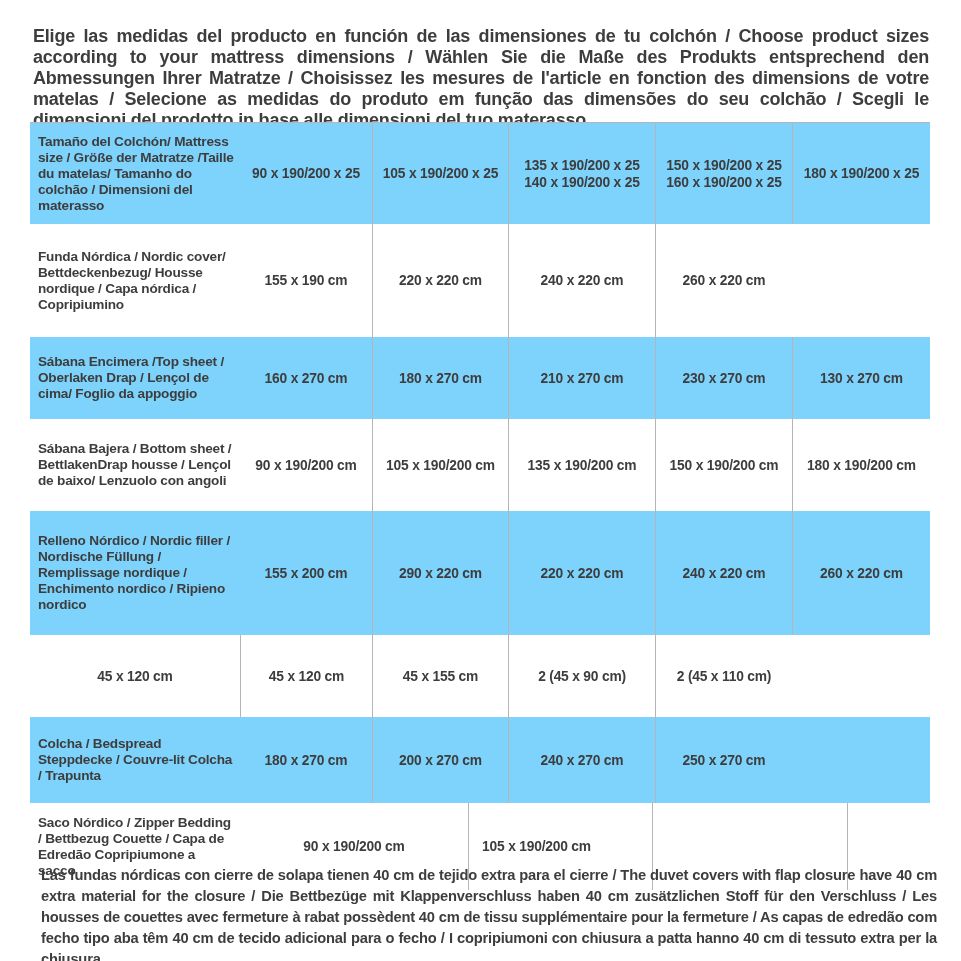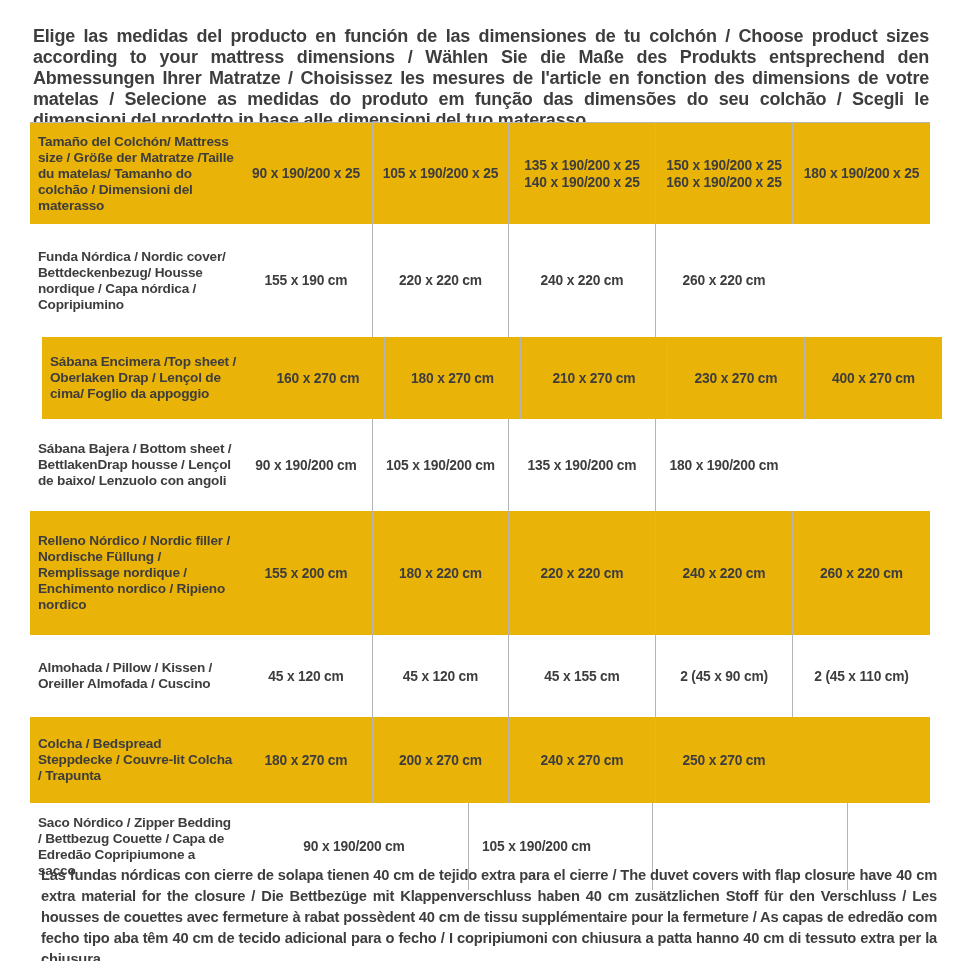--- a/index.html
+++ b/index.html
@@ -37,21 +37,21 @@
     left: 30px;
     width: 900px;
     border-top: 1px solid #b5b5b5;
   }
   .trow {
     display: grid;
     grid-template-columns: 210px 132px 136px 147px 137px 138px;
     width: 900px;
   }
   .trow.shaded {
-    background: #eab308;
+    background: #7dd3fc;
   }
   .cell {
     display: flex;
     align-items: center;
     justify-content: center;
     text-align: center;
     font-size: 13.8px;
     line-height: 17px;
     white-space: pre-line;
     padding: 2px 4px;
@@ -64,21 +64,21 @@
     justify-content: flex-start;
     text-align: left;
     padding-left: 8px;
     font-size: 13.6px;
     line-height: 16px;
     white-space: normal;
   }
   
   .r-header   { height: 101px; }
   .r-funda    { height: 113px; }
-  .r-encimera { height: 82px; margin-left: 12px; }
+  .r-encimera { height: 82px; }
   .r-bajera   { height: 92px; }
   .r-relleno  { height: 124px; }
   .r-almohada { height: 82px; }
   .r-colcha   { height: 86px; }
   .r-saco     { height: 87px; gap: 48px; }
   .footnote {
     margin: 8px;
     position: absolute;
     top: 857px;
     left: 33px;
@@ -115,42 +115,42 @@
       <div class="cell sep">240 x 220 cm</div>
       <div class="cell sep">260 x 220 cm</div>
     </div>
 
     <div class="trow shaded r-encimera">
       <div class="cell label">Sábana Encimera /Top sheet / Oberlaken Drap / Lençol de cima/ Foglio da appoggio</div>
       <div class="cell">160 x 270 cm</div>
       <div class="cell sep">180 x 270 cm</div>
       <div class="cell sep">210 x 270 cm</div>
       <div class="cell sep">230 x 270 cm</div>
-      <div class="cell sep">400 x 270 cm</div>
+      <div class="cell sep">130 x 270 cm</div>
     </div>
 
     <div class="trow r-bajera">
       <div class="cell label">Sábana Bajera / Bottom sheet / BettlakenDrap housse / Lençol de baixo/ Lenzuolo con angoli</div>
       <div class="cell">90 x 190/200 cm</div>
       <div class="cell sep">105 x 190/200 cm</div>
       <div class="cell sep">135 x 190/200 cm</div>
+      <div class="cell sep">150 x 190/200 cm</div>
       <div class="cell sep">180 x 190/200 cm</div>
     </div>
 
     <div class="trow shaded r-relleno">
       <div class="cell label">Relleno Nórdico / Nordic filler / Nordische Füllung / Remplissage nordique / Enchimento nordico / Ripieno nordico</div>
       <div class="cell">155 x 200 cm</div>
-      <div class="cell sep">180 x 220 cm</div>
+      <div class="cell sep">290 x 220 cm</div>
       <div class="cell sep">220 x 220 cm</div>
       <div class="cell sep">240 x 220 cm</div>
       <div class="cell sep">260 x 220 cm</div>
     </div>
 
     <div class="trow r-almohada">
-      <div class="cell label">Almohada  / Pillow / Kissen / Oreiller Almofada / Cuscino</div>
       <div class="cell">45 x 120 cm</div>
       <div class="cell sep">45 x 120 cm</div>
       <div class="cell sep">45 x 155 cm</div>
       <div class="cell sep">2 (45 x 90 cm)</div>
       <div class="cell sep">2 (45 x 110 cm)</div>
     </div>
 
     <div class="trow shaded r-colcha">
       <div class="cell label">Colcha / Bedspread Steppdecke / Couvre-lit Colcha / Trapunta</div>
       <div class="cell">180 x 270 cm</div>

